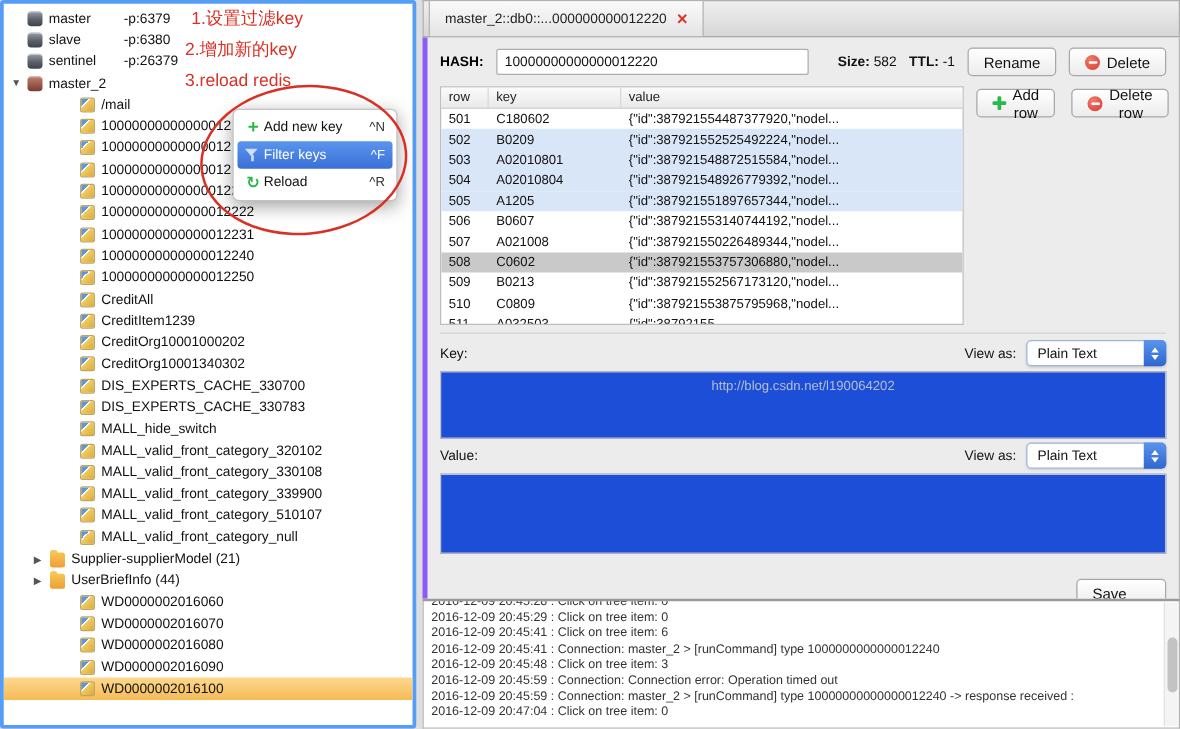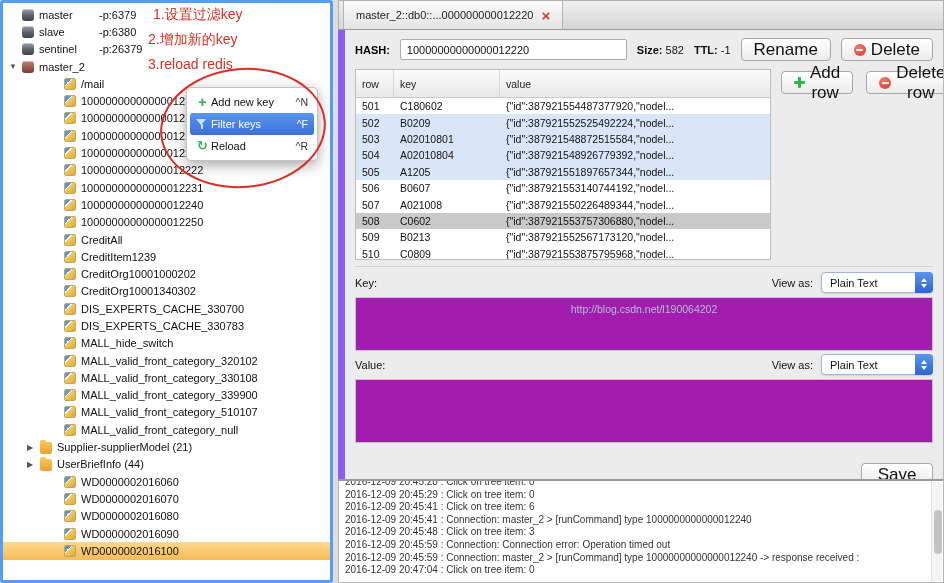--- a/index.html
+++ b/index.html
@@ -49,32 +49,32 @@
   #ann3{left:148px;top:56px;}
   .red-ellipse{position:absolute;left:160px;top:68px;width:166px;height:120px;border:2.5px solid var(--annotation-red,#d93025);border-radius:50%;transform:rotate(-5deg);z-index:30;pointer-events:none;}
 
   
   .right-panel{flex:1;display:flex;flex-direction:column;height:583px;min-width:0;}
   .tab-bar{height:30px;flex:none;background:linear-gradient(#efefef,#d6d6d6);border:1px solid #b0b0b0;border-bottom:1px solid #9a9a9a;display:flex;padding-left:4px;}
   .tab{display:flex;align-items:center;gap:8px;padding:0 12px;font-size:11px;color:#222;background:linear-gradient(#fafafa,#e4e4e4);border-left:1px solid #b5b5b5;border-right:1px solid #b5b5b5;}
   .tab-close{color:var(--icon-red,#d83a30);font-weight:bold;font-size:15px;line-height:1;cursor:default;}
   .tab-close::before{content:"×";}
 
-  .editor{flex:1;min-height:0;padding:8px 10px 4px;display:flex;flex-direction:column;background:#ececec;border-left:7px solid #8b5cf6;border-right:1px solid #b8b8b8;overflow:hidden;}
+  .editor{flex:1;min-height:0;padding:8px 10px 4px;display:flex;flex-direction:column;background:#ececec;border-left:4px solid #8b5cf6;border-right:1px solid #b8b8b8;overflow:hidden;}
   .hash-row{display:flex;align-items:center;gap:10px;margin-bottom:8px;flex:none;}
   .hash-label{font-weight:bold;font-size:11px;}
   .hash-input{width:250px;height:21px;border:1px solid #adadad;border-radius:2px;padding:0 6px;font-size:11px;font-family:inherit;background:#fff;color:#111;}
   .meta{font-size:11px;color:#111;white-space:nowrap;}
   .meta b{font-weight:bold;}
   .meta.size{margin-left:auto;}
-  .btn{height:23px;background:linear-gradient(#ffffff,#ececec);border:1px solid #a8a8a8;border-radius:4px;font-size:17px;font-family:inherit;color:#111;display:inline-flex;align-items:center;justify-content:center;gap:5px;padding:0 12px;}
+  .btn{height:23px;background:linear-gradient(#ffffff,#ececec);border:1px solid #a8a8a8;border-radius:4px;font-size:12px;font-family:inherit;color:#111;display:inline-flex;align-items:center;gap:5px;padding:0 12px;}
 
   .content-row{display:flex;gap:10px;height:191px;flex:none;}
   .table-wrap{flex:1;min-width:0;background:#fff;border:1px solid #bdbdbd;display:flex;flex-direction:column;overflow:hidden;}
-  .thead{display:flex;height:28px;flex:none;background:linear-gradient(#fbfbfb,#e9e9e9);border-bottom:1px solid #c9c9c9;font-size:10.5px;color:#222;align-items:center;}
+  .thead{display:flex;height:17px;flex:none;background:linear-gradient(#fbfbfb,#e9e9e9);border-bottom:1px solid #c9c9c9;font-size:10.5px;color:#222;align-items:center;}
   .th{padding:0 6px;border-right:1px solid #d8d8d8;overflow:hidden;height:100%;display:flex;align-items:center;}
   .c-row{width:38px;flex:none;}
   .c-key{width:106px;flex:none;}
   .c-val{flex:1;min-width:0;border-right:none;}
   .trow{display:flex;height:16.4px;flex:none;align-items:center;font-size:10.5px;color:#111;}
   .trow.st-blue{background:var(--row-selected-blue,#d9e6f8);}
   .trow.st-sel{background:var(--row-selected-gray,#c9c9c9);}
   .td{padding:0 6px;white-space:nowrap;overflow:hidden;}
 
   .side{width:152px;flex:none;display:flex;flex-direction:row;gap:13px;padding-top:2px;}
@@ -96,21 +96,21 @@
   .reload-icon::before{content:"↻";color:var(--icon-green,#2db84b);font-weight:bold;font-size:13px;}
 
   .hsep{height:1px;background:#d2d2d2;margin:6px 0 2px;flex:none;}
   .field-row{display:flex;align-items:center;margin:3px 0 4px;flex:none;font-size:11px;color:#111;}
   .view-as{margin-left:auto;display:flex;align-items:center;gap:8px;}
   .dropdown{width:112px;height:21px;border:1px solid #9fb6d8;border-radius:4px;background:#fff;display:flex;align-items:center;padding-left:8px;position:relative;font-size:11px;box-shadow:0 1px 2px rgba(0,0,0,.12);}
   .chev{position:absolute;right:-1px;top:-1px;bottom:-1px;width:18px;background:linear-gradient(var(--selection-blue,#5a95ec),#2f66cf);border-radius:0 4px 4px 0;display:flex;flex-direction:column;align-items:center;justify-content:center;gap:2px;}
   .chev i{display:block;width:0;height:0;border-left:3.5px solid transparent;border-right:3.5px solid transparent;}
   .chev .up{border-bottom:4px solid #fff;}
   .chev .dn{border-top:4px solid #fff;}
-  .text-box{background:#a21caf;border:1px solid #c3c3c3;position:relative;flex:none;}
+  .text-box{background:#1d4ed8;border:1px solid #c3c3c3;position:relative;flex:none;}
   #key-box{height:54px;}
   #value-box{height:64px;}
   .watermark{position:absolute;top:5px;left:0;right:0;text-align:center;color:#b3bed2;font-size:10.5px;}
   .save-row{display:flex;justify-content:flex-end;margin-top:20px;flex:none;}
   .save-row .btn{min-width:72px;}
 
   .log-panel{height:104px;flex:none;background:#fff;border:1px solid #b5b5b5;border-top:2px solid #9a9a9a;position:relative;overflow:hidden;padding:0 16px 0 6px;}
   .log-lines{margin-top:-5px;}
   .log-line{font-size:10px;line-height:12.6px;color:#333;white-space:nowrap;}
   .log-scrollbar{position:absolute;right:1px;top:1px;bottom:1px;width:11px;background:#f4f4f4;border-left:1px solid #e2e2e2;}

